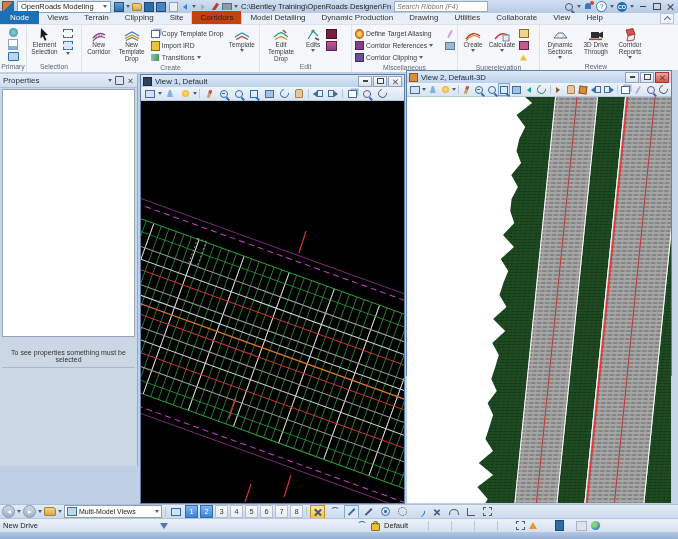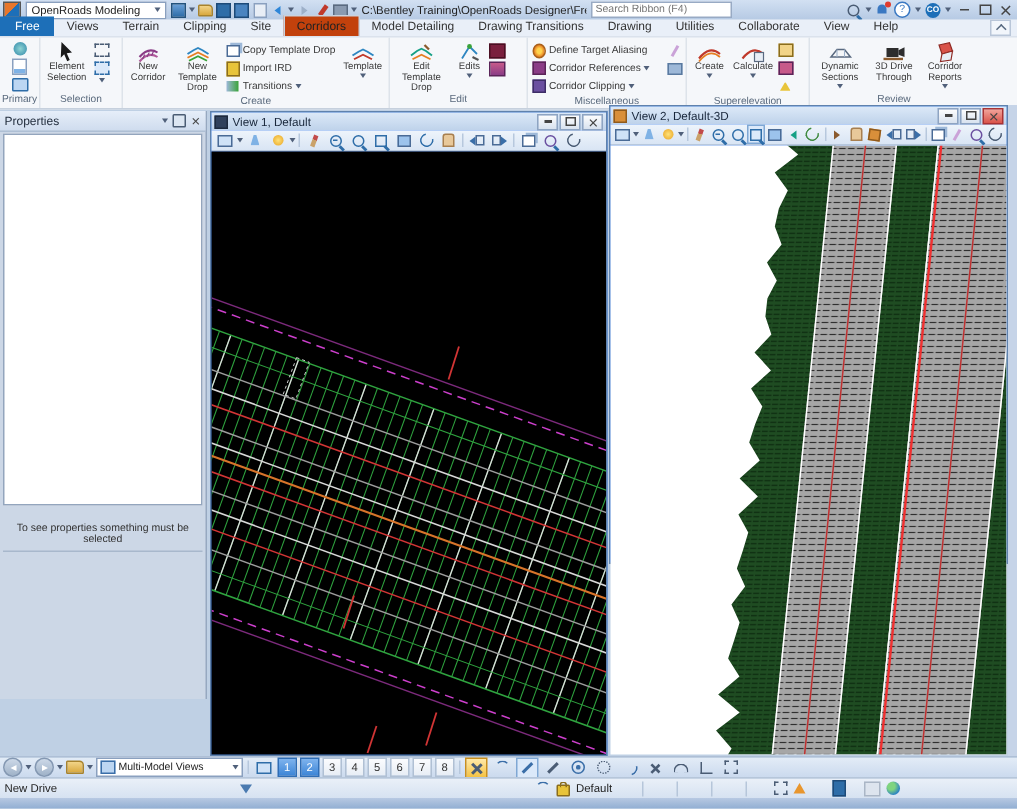--- a/index.html
+++ b/index.html
@@ -10,21 +10,21 @@
   
   #titlebar{left:0;top:0;width:678px;height:13px;background:linear-gradient(#d2e0f2,#b6cae4);
             display:flex;align-items:center;font-size:8px;color:#222;gap:3px;padding-left:2px;box-sizing:border-box}
   .logo{width:10px;height:9px;background:linear-gradient(135deg,#e8762b 50%,#1d6fb8 50%);border:1px solid #555}
   .wfbox{width:86px;height:10px;background:#fff;border:1px solid #8aa0bf;display:flex;align-items:center;
          justify-content:space-between;padding:0 3px;font-size:7.5px;color:#222}
   .qat{display:flex;align-items:center;gap:2px}
   .qi{width:10px;height:10px;display:inline-flex;align-items:center;justify-content:center}
   .caret{width:0;height:0;border-left:2.5px solid transparent;border-right:2.5px solid transparent;border-top:3px solid #50607a}
   #wintitle{white-space:nowrap;overflow:hidden;max-width:150px;font-size:7.6px;color:#1d1d1d}
-  #searchbox{width:88px;height:9px;border:1px solid #98aac4;background:#fff;
+  #searchbox{width:88px;height:9px;border:1px solid #98aac4;background:#fff;font-style:italic;
              font-size:7px;color:#8a8a8a;padding:0 2px;font-family:"Liberation Sans",sans-serif}
   .titright{display:flex;align-items:center;gap:3px;margin-left:auto;padding-right:2px}
   .bellic{width:9px;height:9px;position:relative}
   .bellic .b{position:absolute;left:1px;top:1px;width:6px;height:6px;border-radius:50% 50% 0 0;background:#3a78c2}
   .bellic .dot{position:absolute;right:-1px;top:-1px;width:4px;height:4px;border-radius:50%;background:#e03c2f}
   .helpc{width:9px;height:9px;border-radius:50%;border:1px solid #3a78c2;color:#3a78c2;font-size:7px;
          display:flex;align-items:center;justify-content:center;background:#fff}
   .avatar{width:10px;height:10px;border-radius:50%;background:#1d6fb8;color:#fff;font-size:5.5px;
           display:flex;align-items:center;justify-content:center;font-weight:bold}
   .winbtn{width:11px;height:10px;display:flex;align-items:center;justify-content:center}
@@ -202,28 +202,28 @@
     <span class="winbtn">
         <span class="maxb"></span>
       </span>
     <span class="winbtn">
         <span class="closeb"></span>
       </span>
   </span>
 </div>
 
 <div id="tabs" class="abs">
-  <span class="tab file">Free</span>
+  <span class="tab file">Node</span>
   <span class="tab">Views</span>
   <span class="tab">Terrain</span>
   <span class="tab">Clipping</span>
   <span class="tab">Site</span>
   <span class="tab active">Corridors</span>
   <span class="tab">Model Detailing</span>
-  <span class="tab">Drawing Transitions</span>
+  <span class="tab">Dynamic Production</span>
   <span class="tab">Drawing</span>
   <span class="tab">Utilities</span>
   <span class="tab">Collaborate</span>
   <span class="tab">View</span>
   <span class="tab">Help</span>
   <span id="ribbon-collapse">
       <span class="chev-up"></span>
     </span>
 </div>
 

